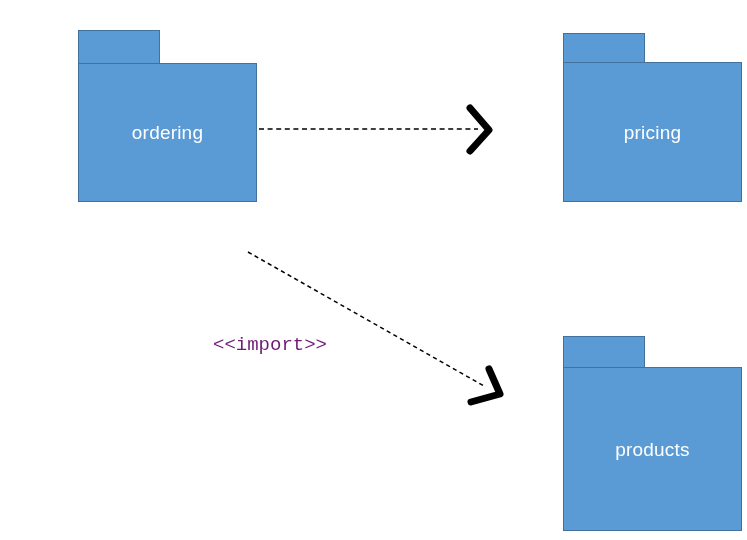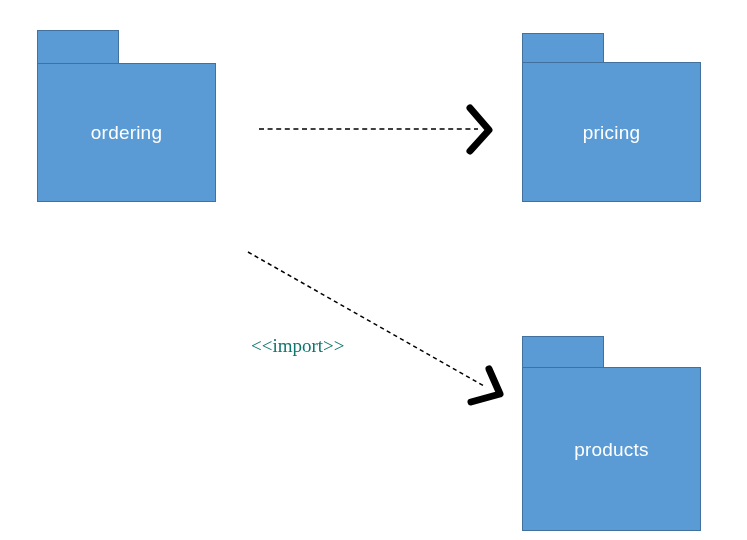--- a/index.html
+++ b/index.html
@@ -12,20 +12,21 @@
   }
   #canvas {
     position: relative;
     width: 747px;
     height: 540px;
     background: #ffffff;
     overflow: hidden;
   }
   .package {
     position: absolute;
+    margin-left: 41px;
   }
   .pkg-tab {
     position: absolute;
     left: 0;
     top: 0;
     box-sizing: border-box;
     background: #5b9bd5;
     border: 1px solid #41719c;
   }
   .pkg-body {
@@ -50,27 +51,26 @@
   .edge-layer {
     position: absolute;
     left: 0;
     top: 0;
     width: 747px;
     height: 540px;
     overflow: visible;
   }
   .stereotype-label {
     position: absolute;
-    color: #0f766e;
+    color: #701a75;
     font-size: 19px;
-    font-family: Liberation Serif, serif;
+    font-family: Liberation Mono, monospace;
     white-space: nowrap;
     line-height: 1;
     user-select: none;
-    margin-left: 38px;
   }
 </style>
 </head>
 <body>
 
 <div id="canvas">
 
   <div class="package" style="left:37px; top:30px; width:179px; height:172px;">
     <div class="pkg-tab" style="width:82px; height:34px;"></div>
     <div class="pkg-body" style="top:33px; width:179px; height:139px;">

